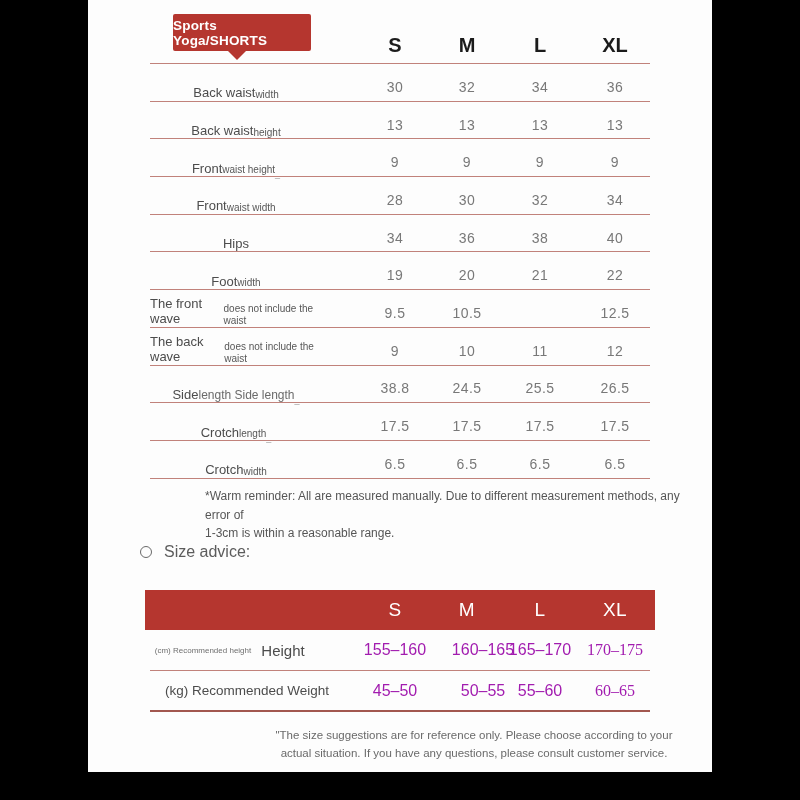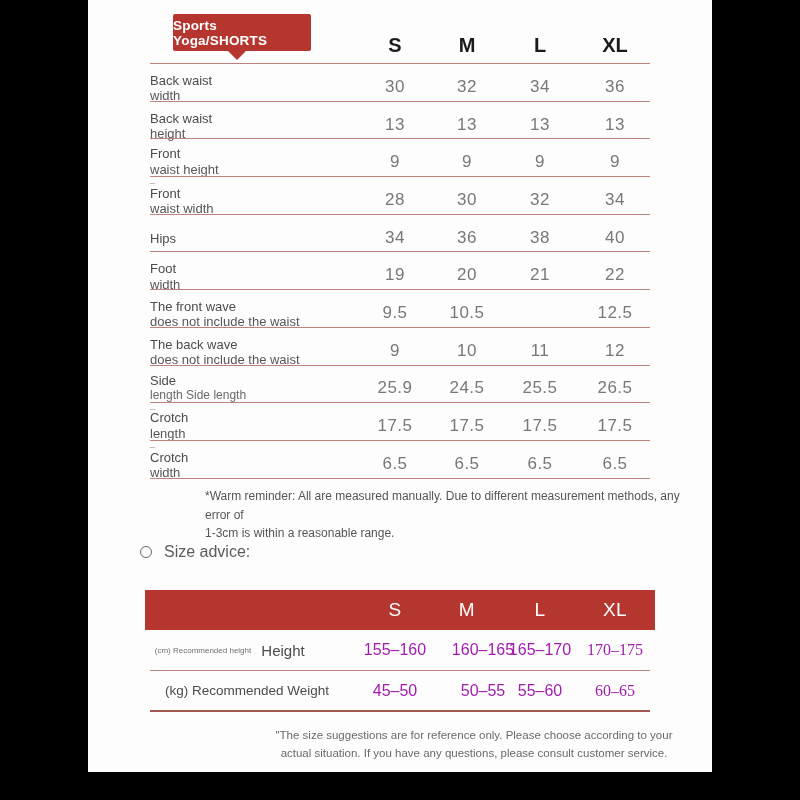--- a/index.html
+++ b/index.html
@@ -29,29 +29,29 @@
   .vcol{position:absolute;width:72px;text-align:center;}
   .c0{left:209px;} .c1{left:281px;} .c2{left:354px;} .c3{left:429px;}
 
   .size-header-row{position:absolute;left:62px;top:30px;width:500px;height:30px;}
   .size-header-row .vcol{top:0;line-height:30px;font-size:20px;font-weight:bold;color:#1b1b1b;}
 
   
   .mtable{position:absolute;left:62px;top:63px;width:500px;border-bottom:1px solid var(--line);}
   .mrow{position:relative;height:37.7px;border-top:1px solid var(--line);}
   .mlabel{position:absolute;left:0;top:12px;bottom:0;width:172px;display:flex;
-          flex-direction:column;align-items:flex-start;justify-content:center;line-height:1.18;}
+          flex-direction:row;align-items:flex-end;justify-content:center;line-height:1.18;}
   .l1{font-size:13px;color:var(--label);}
-  .l2{font-size:13px;color:#575757;}
+  .l2{font-size:10px;color:#575757;}
   .l2:empty{display:none;}
   .mrow.small .l2{font-size:12px;color:#6a6a6a;}
   .mark{font-size:9px;color:#9a9a9a;line-height:4px;}
   .mark:empty{display:none;}
   .mval{top:9px;bottom:0;display:flex;align-items:center;justify-content:center;
-        font-size:17px;color:var(--value);letter-spacing:.5px;}
+        font-size:14px;color:var(--value);letter-spacing:.5px;}
 
   
   .warm{position:absolute;left:117px;top:487px;width:480px;font-size:12px;
         color:#565656;line-height:1.55;}
 
   
   .advice-heading{position:absolute;left:52px;top:543px;font-size:16px;color:#5c5c5c;
         display:flex;align-items:center;gap:12px;}
   .circle-icon{width:12px;height:12px;border:1.5px solid #6a6a6a;border-radius:50%;display:inline-block;}
 
@@ -183,21 +183,21 @@
     <span class="mval vcol c1">10</span>
     <span class="mval vcol c2">11</span>
     <span class="mval vcol c3">12</span>
   </div>
       <div class="mrow small">
     <div class="mlabel">
       <span class="l1">Side</span>
       <span class="l2">length Side length</span>
       <span class="mark">_</span>
     </div>
-    <span class="mval vcol c0">25.9</span>
+    <span class="mval vcol c0">38.8</span>
     <span class="mval vcol c1">24.5</span>
     <span class="mval vcol c2">25.5</span>
     <span class="mval vcol c3">26.5</span>
   </div>
       <div class="mrow">
     <div class="mlabel">
       <span class="l1">Crotch</span>
       <span class="l2">length</span>
       <span class="mark">_</span>
     </div>

